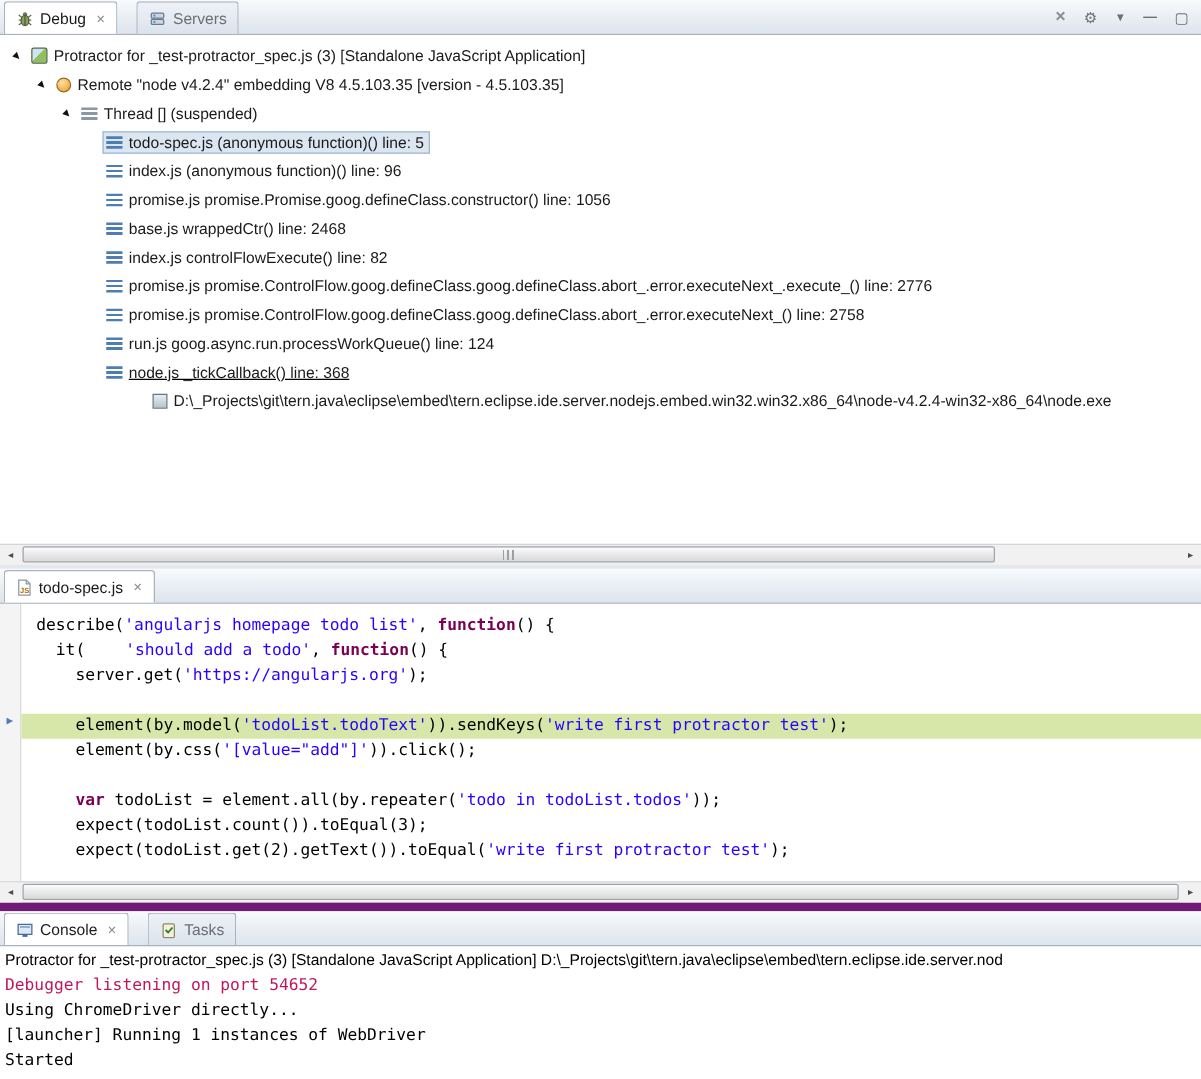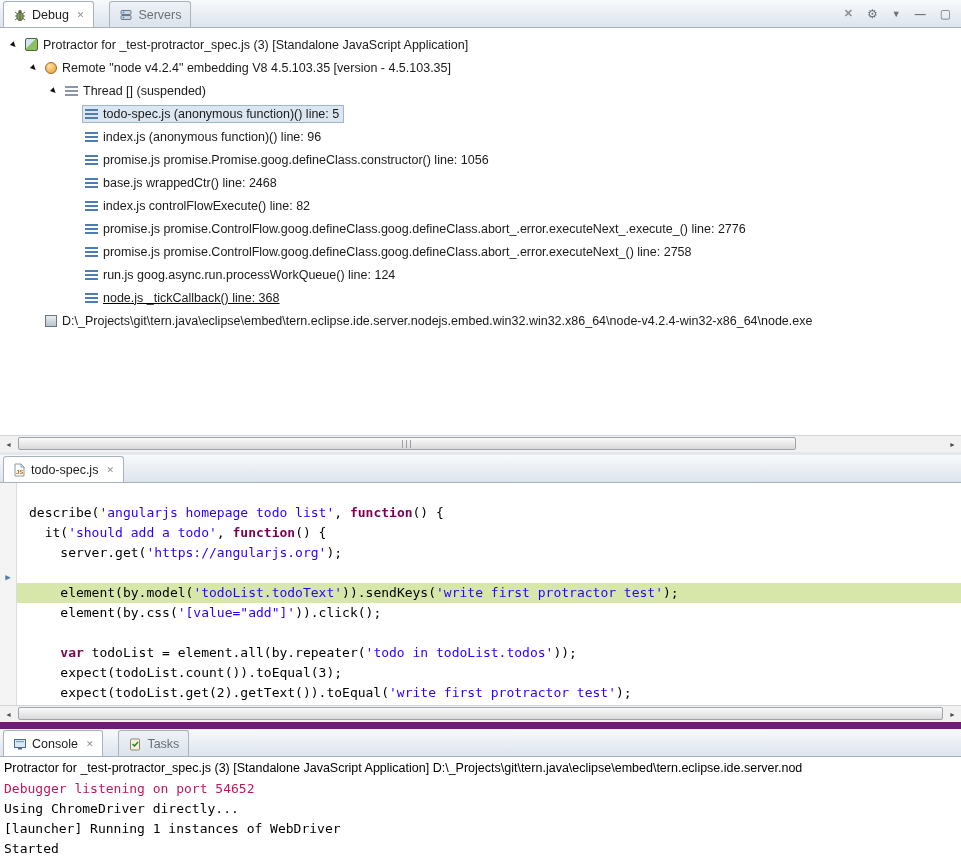--- a/index.html
+++ b/index.html
@@ -84,21 +84,21 @@
   }
   .grip { width:10px; height:8px;
     background:repeating-linear-gradient(to right,#9aa0a6 0,#9aa0a6 1px,transparent 1px,transparent 4px); }
 
   
   .code-area { flex:1; display:flex; overflow:hidden; background:#fff;
     font-family:"DejaVu Sans Mono", monospace; font-size:13px; }
   .gutter { width:17px; flex:none; background:#f4f4f4; border-right:1px solid #dcdcdc; padding-top:4px; }
   .gutter-cell { height:20px; display:flex; align-items:center; justify-content:center;
     font-size:9px; color:#4e7cb5; }
-  .code-lines { flex:1; padding-top:20px; overflow:hidden; }
+  .code-lines { flex:1; padding-top:8px; overflow:hidden; }
   .code-line { height:20px; line-height:20px; white-space:pre; padding-left:12px; }
 
   
   .console-title {
     height:22px; line-height:22px; flex:none; padding-left:4px;
     white-space:nowrap; overflow:hidden; background:#fff; color:#000;
     font-family:"Liberation Sans", sans-serif;
   }
   .console-output { flex:1; overflow:hidden; padding-left:4px;
     font-family:"DejaVu Sans Mono", monospace; font-size:13px; }
@@ -232,21 +232,21 @@
             <span class="tree-label">run.js goog.async.run.processWorkQueue() line: 124</span>
           </span>
         </div>
         <div class="tree-row" style="padding-left: 66px; text-decoration: underline;">
           <span class="twisty"></span>
           <span class="row-content">
             <span class="ticon icon-stack-frame"></span>
             <span class="tree-label">node.js _tickCallback() line: 368</span>
           </span>
         </div>
-        <div class="tree-row" style="padding-left: 26px;">
+        <div class="tree-row" style="padding-left: 36px; justify-content: center;">
           <span class="twisty"></span>
           <span class="row-content">
             <span class="ticon icon-process"></span>
             <span class="tree-label">D:\_Projects\git\tern.java\eclipse\embed\tern.eclipse.ide.server.nodejs.embed.win32.win32.x86_64\node-v4.2.4-win32-x86_64\node.exe</span>
           </span>
         </div>
       </div>
 
     <div class="hscroll">
       <span class="scroll-arrow left">◄</span>
@@ -280,21 +280,21 @@
           <div class="gutter-cell"></div>
           <div class="gutter-cell">▶</div>
           <div class="gutter-cell"></div>
           <div class="gutter-cell"></div>
           <div class="gutter-cell"></div>
           <div class="gutter-cell"></div>
           <div class="gutter-cell"></div>
         </div>
       <div class="code-lines" id="code-lines">
           <div class="code-line"><span style="color: rgb(0, 0, 0);">describe(</span><span style="color: rgb(42, 0, 255);">'angularjs homepage todo list'</span><span style="color: rgb(0, 0, 0);">, </span><span style="color: rgb(123, 0, 82); font-weight: bold;">function</span><span style="color: rgb(0, 0, 0);">() {</span></div>
-          <div class="code-line"><span style="color: rgb(0, 0, 0);">  it(</span><span style="color: rgb(42, 0, 255);">'should add a todo'</span><span style="color: rgb(0, 0, 0);">, </span><span style="color: rgb(123, 0, 82); font-weight: bold;">function</span><span style="color: rgb(0, 0, 0);">() {</span></div>
+          <div class="code-line"><span style="color: rgb(0, 0, 0);">  it(</span><span style="color: rgb(42, 0, 255); margin-left: 32px;">'should add a todo'</span><span style="color: rgb(0, 0, 0);">, </span><span style="color: rgb(123, 0, 82); font-weight: bold;">function</span><span style="color: rgb(0, 0, 0);">() {</span></div>
           <div class="code-line"><span style="color: rgb(0, 0, 0);">    server.get(</span><span style="color: rgb(42, 0, 255);">'https://angularjs.org'</span><span style="color: rgb(0, 0, 0);">);</span></div>
           <div class="code-line"></div>
           <div class="code-line" style="background: rgb(215, 231, 169);"><span style="color: rgb(0, 0, 0);">    element(by.model(</span><span style="color: rgb(42, 0, 255);">'todoList.todoText'</span><span style="color: rgb(0, 0, 0);">)).sendKeys(</span><span style="color: rgb(42, 0, 255);">'write first protractor test'</span><span style="color: rgb(0, 0, 0);">);</span></div>
           <div class="code-line"><span style="color: rgb(0, 0, 0);">    element(by.css(</span><span style="color: rgb(42, 0, 255);">'[value="add"]'</span><span style="color: rgb(0, 0, 0);">)).click();</span></div>
           <div class="code-line"></div>
           <div class="code-line"><span style="color: rgb(0, 0, 0);">    </span><span style="color: rgb(123, 0, 82); font-weight: bold;">var</span><span style="color: rgb(0, 0, 0);"> todoList = element.all(by.repeater(</span><span style="color: rgb(42, 0, 255);">'todo in todoList.todos'</span><span style="color: rgb(0, 0, 0);">));</span></div>
           <div class="code-line"><span style="color: rgb(0, 0, 0);">    expect(todoList.count()).toEqual(3);</span></div>
           <div class="code-line"><span style="color: rgb(0, 0, 0);">    expect(todoList.get(2).getText()).toEqual(</span><span style="color: rgb(42, 0, 255);">'write first protractor test'</span><span style="color: rgb(0, 0, 0);">);</span></div>
         </div>
     </div>

